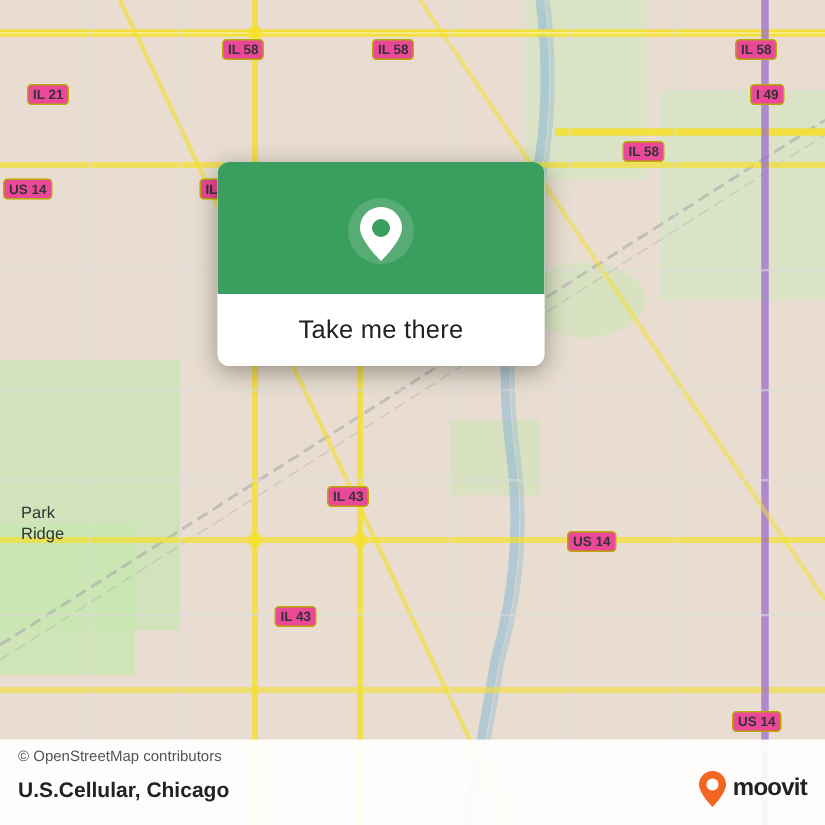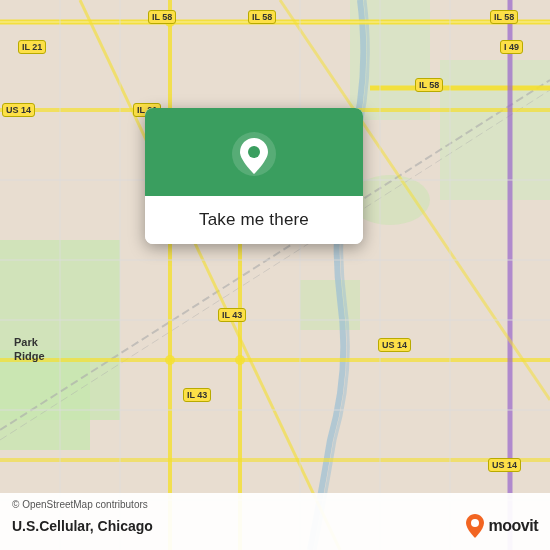--- a/index.html
+++ b/index.html
@@ -114,27 +114,28 @@
     #moovit-text {
       font-size: 16px;
       font-weight: bold;
       color: #222;
       letter-spacing: -0.5px;
     }
 
     
     .route-label {
       position: absolute;
-      background: #fde047;
+      background: #ec4899;
       border: 1.5px solid #b8aa00;
       border-radius: 3px;
       font-size: 9px;
       font-weight: bold;
       color: #333;
       padding: 1px 3px;
+      margin-top: 16px;
     }
   </style>
 </head>
 <body>
 
 <div id="map-container">
 
   <svg id="map-svg" viewBox="0 0 550 550" xmlns="http://www.w3.org/2000/svg">
 
     <rect width="550" height="550" fill="#e8ddd0"></rect>
@@ -194,21 +195,21 @@
   <div class="route-label" style="top:10px;left:490px;">IL 58</div>
   <div class="route-label" style="top:40px;left:18px;">IL 21</div>
   <div class="route-label" style="top:103px;left:133px;">IL 21</div>
   <div class="route-label" style="top:103px;left:2px;">US 14</div>
   <div class="route-label" style="top:40px;left:500px;">I 49</div>
   <div class="route-label" style="top:308px;left:218px;">IL 43</div>
   <div class="route-label" style="top:388px;left:183px;">IL 43</div>
   <div class="route-label" style="top:338px;left:378px;">US 14</div>
   <div class="route-label" style="top:458px;left:488px;">US 14</div>
 
-  <div style="position:absolute;top:335px;left:14px;font-size:11px;font-weight:700;color:#333;line-height:1.3;">Park<br>Ridge</div>
+  <div style="position:absolute;top:335px;left:14px;font-size:11px;font-weight:400;color:#333;line-height:1.3;">Park<br>Ridge</div>
 
   <div id="bottom-bar">
     <span id="attribution-text">© OpenStreetMap contributors</span>
     <div id="bottom-row">
       <span id="location-label">U.S.Cellular, Chicago</span>
 
       <div id="moovit-logo">
         <svg id="moovit-pin" viewBox="0 0 28 28" xmlns="http://www.w3.org/2000/svg">
           <path d="M14 2 C9.029 2 5 6.029 5 11 C5 17 14 26 14 26 C14 26 23 17 23 11 C23 6.029 18.971 2 14 2 Z" fill="#f26522"></path>
           <circle cx="14" cy="11" r="4" fill="white"></circle>

